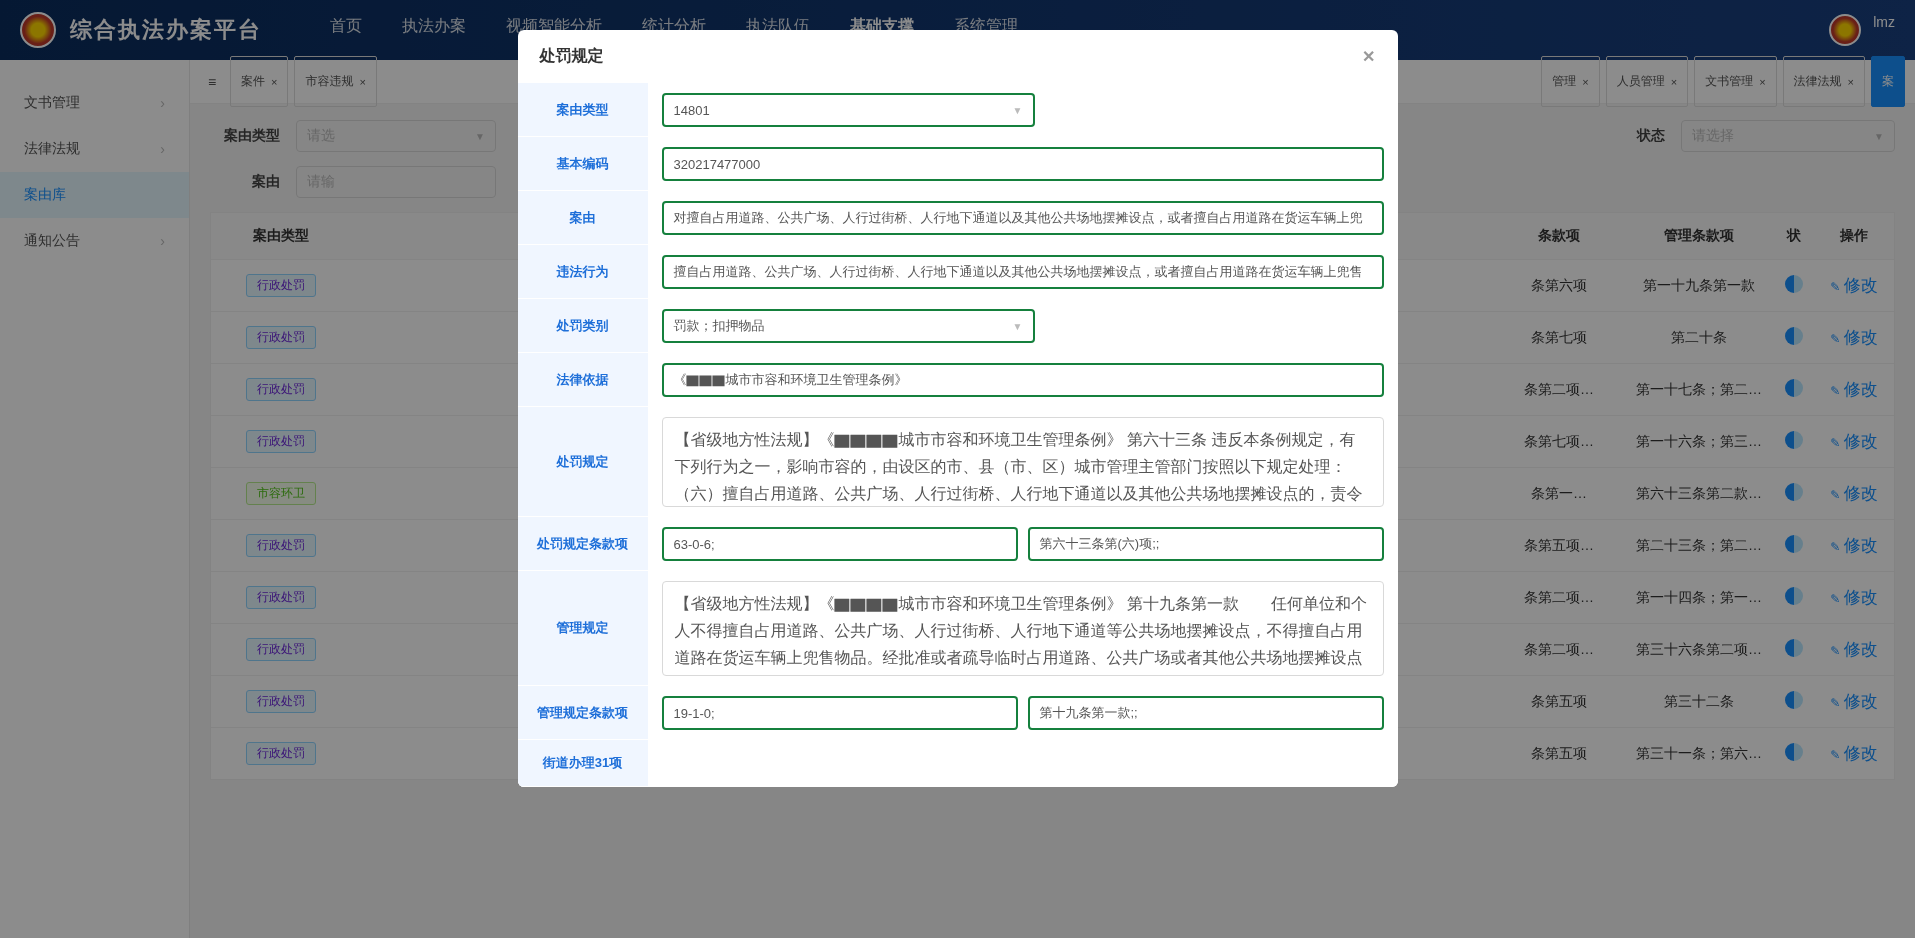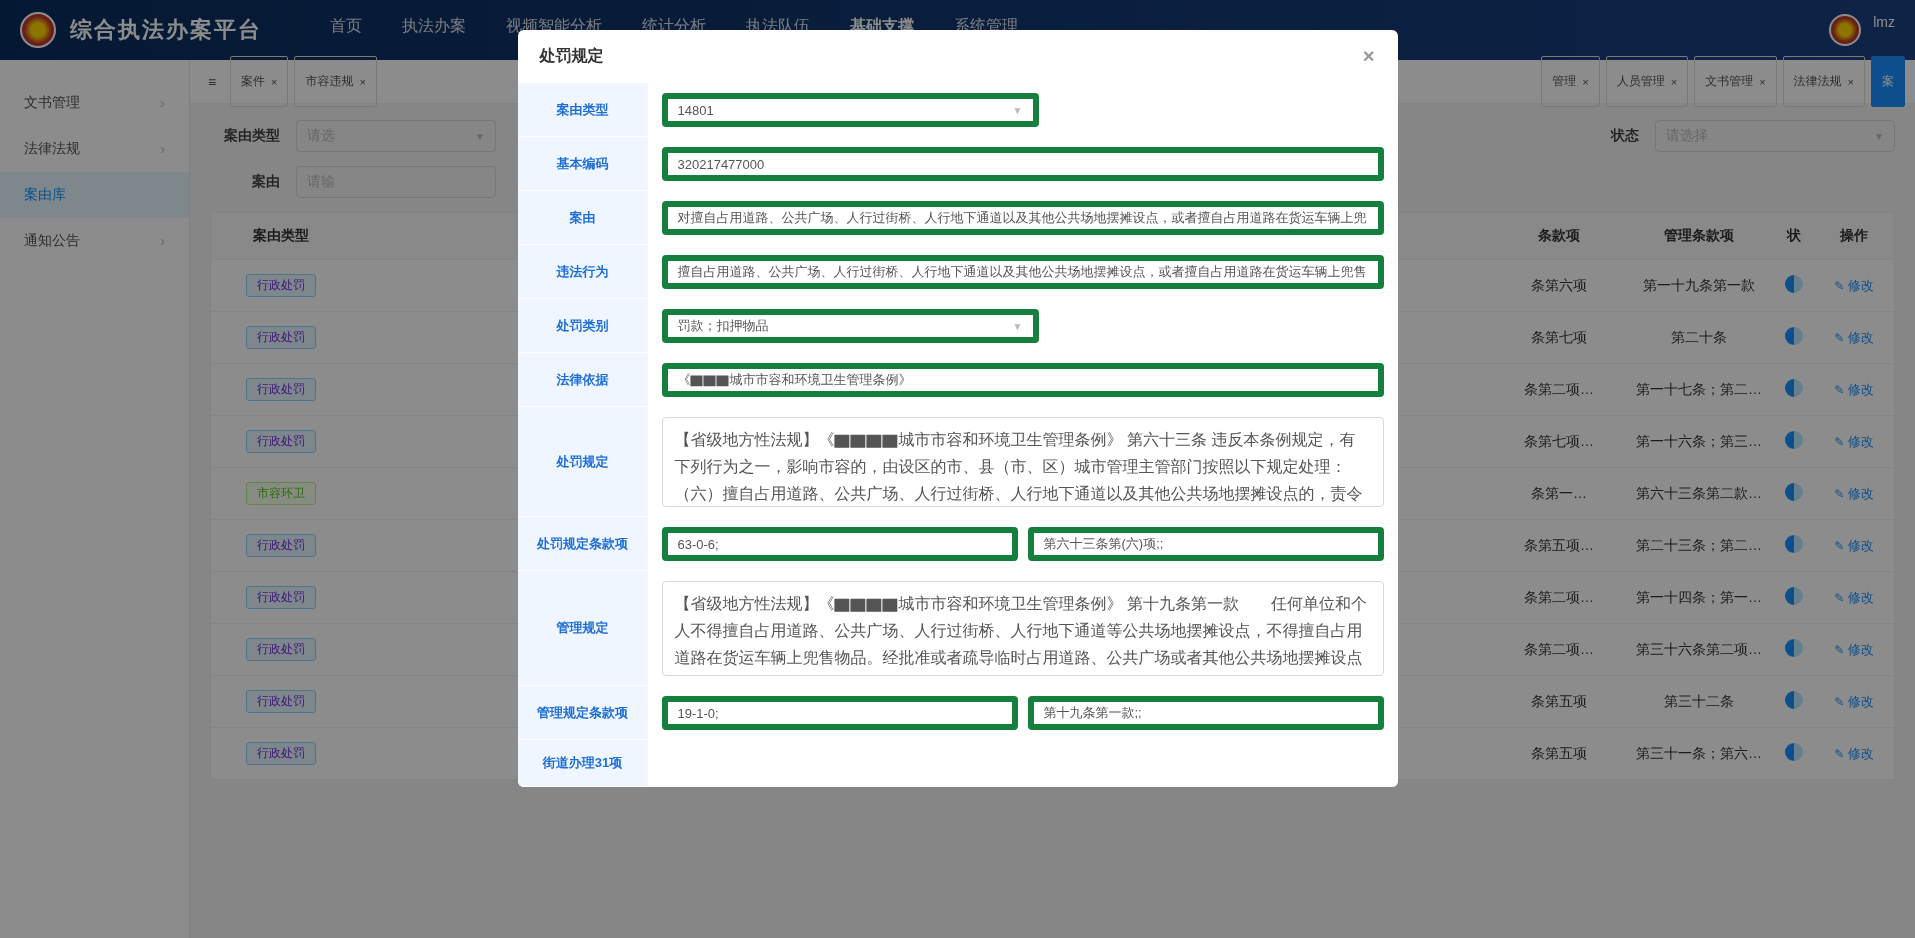--- a/index.html
+++ b/index.html
@@ -40,33 +40,33 @@
 .table-row { display: flex; border-top: 1px solid #f0f0f0; align-items: center; }
 .cell { padding: 14px 10px; white-space: nowrap; overflow: hidden; text-overflow: ellipsis; }
 .c-type { width: 140px; text-align: center; }
 .c-gap { flex: 1; }
 .c-clause { width: 130px; text-align: center; }
 .c-mgmt { width: 150px; text-align: center; }
 .c-flag { width: 40px; text-align: center; }
 .c-op { width: 80px; text-align: center; }
 .tag { display: inline-block; padding: 2px 10px; border: 1px solid #91d5ff; color: #6d28d9; background: #e6f7ff; border-radius: 3px; font-size: 12px; }
 .tag.alt { border-color: #b7eb8f; color: #52c41a; background: #f6ffed; }
-.op-link { color: #1890ff; cursor: pointer; font-size: 13px; }
+.op-link { color: #1890ff; cursor: pointer; font-size: 17px; }
 .op-link::before { content: "✎ "; font-size: 12px; }
 .circle-half { width: 18px; height: 18px; border-radius: 50%; background: linear-gradient(to right, #1890ff 50%, #bae7ff 50%); display: inline-block; }
 
 .overlay { position: fixed; inset: 0; background: rgba(0,0,0,0.45); display: flex; justify-content: center; align-items: flex-start; }
 .modal { width: 880px; max-height: 92vh; background: #fff; border-radius: 6px; margin-top: 30px; display: flex; flex-direction: column; overflow: hidden; }
 .modal-header { padding: 16px 22px; font-size: 16px; font-weight: bold; display: flex; justify-content: space-between; align-items: center; }
 .modal-close { color: #999; cursor: pointer; font-size: 16px; }
 .modal-body { flex: 1; overflow: auto; background: #fff; }
 .form-row { display: flex; align-items: stretch; }
 .form-label { width: 130px; background: #f0f6ff; color: #1e6fd9; font-weight: 600; display: flex; align-items: center; justify-content: center; font-size: 13px; padding: 14px 8px; border-bottom: 1px solid #fff; }
 .form-control-wrap { flex: 1; padding: 10px 14px; display: flex; gap: 10px; }
-.form-control { height: 34px; border: 6px solid #15803d; border-radius: 4px; padding: 0 10px; font-size: 13px; color: #555; display: flex; align-items: center; justify-content: space-between; flex: 1; }
+.form-control { height: 34px; border: 2px solid #15803d; border-radius: 4px; padding: 0 10px; font-size: 13px; color: #555; display: flex; align-items: center; justify-content: space-between; flex: 1; }
 .form-control.half { flex: 0.5; }
 .form-control .arrow { color: #bbb; font-size: 10px; }
 .form-textarea { border: 1px solid #d9d9d9; border-radius: 4px; padding: 8px 12px; font-size: 16px; color: #555; line-height: 1.7; flex: 1; height: 90px; overflow-y: scroll; }
 .form-textarea.tall { height: 95px; }
 </style>
 </head>
 <body>
 
 <div class="header">
   <div class="logo-badge"></div>
@@ -140,21 +140,21 @@
 
     <div class="content">
       <div class="filter-row">
         <div class="filter-label">案由类型</div>
         <div class="filter-input">
             <span>请选</span>
             <span class="arrow">▼</span>
           </div>
         <div class="spacer"></div>
         <div class="filter-label">状态</div>
-        <div class="filter-input" style="width:240px">
+        <div class="filter-input" style="width:214px">
             <span>请选择</span>
             <span class="arrow">▼</span>
           </div>
       </div>
       <div class="filter-row">
         <div class="filter-label">案由</div>
         <div class="filter-input">
             <span>请输</span>
           </div>
       </div>

